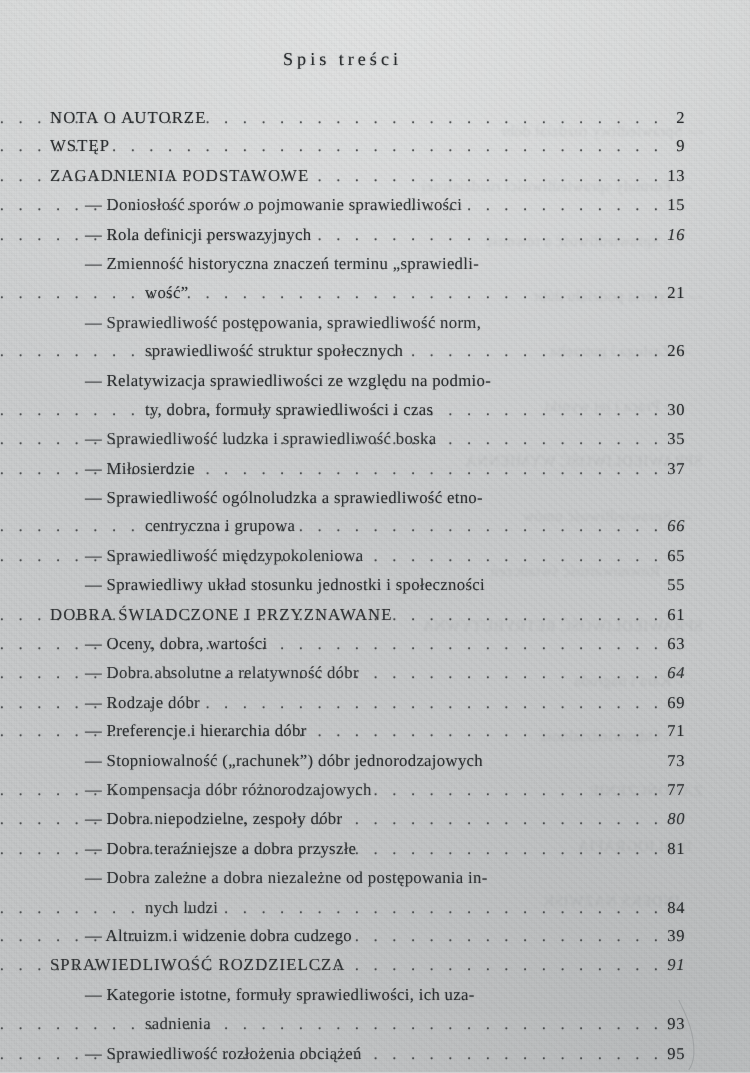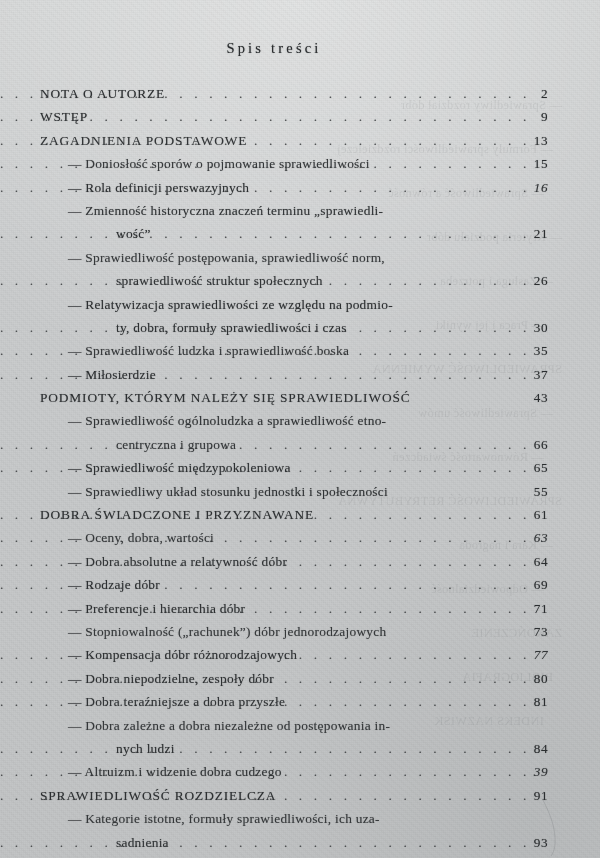--- a/index.html
+++ b/index.html
@@ -233,24 +233,20 @@
         <div class="row lvl1">
           <span class="leader"><i>........................................</i></span>
           <span class="label">— Sprawiedliwość ludzka i sprawiedliwość boska</span>
           <span class="page-no">35</span>
         </div>
         <div class="row lvl1">
           <span class="leader"><i>........................................</i></span>
           <span class="label">— Miłosierdzie</span>
           <span class="page-no">37</span>
         </div>
-        <div class="row lvl0">
-          <span class="label">PODMIOTY, KTÓRYM NALEŻY SIĘ SPRAWIEDLIWOŚĆ</span>
-          <span class="page-no">43</span>
-        </div>
         <div class="row lvl1">
           <span class="label">— Sprawiedliwość ogólnoludzka a sprawiedliwość etno-</span>
         </div>
         <div class="row lvl1 cont">
           <span class="leader"><i>........................................</i></span>
           <span class="label">centryczna i grupowa</span>
           <span class="page-no">66</span>
         </div>
         <div class="row lvl1">
           <span class="leader"><i>........................................</i></span>

